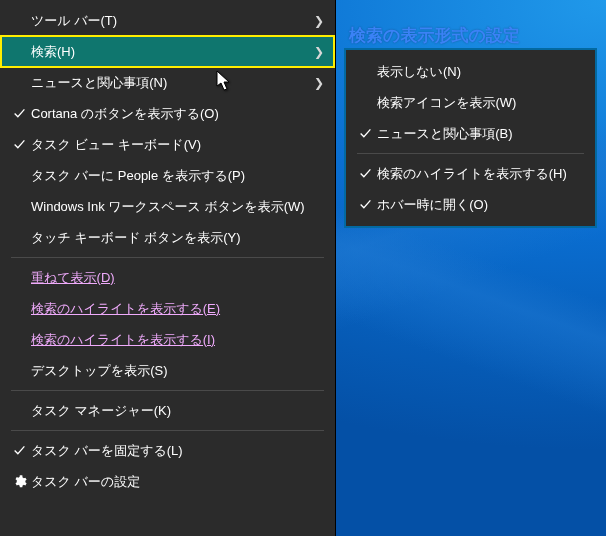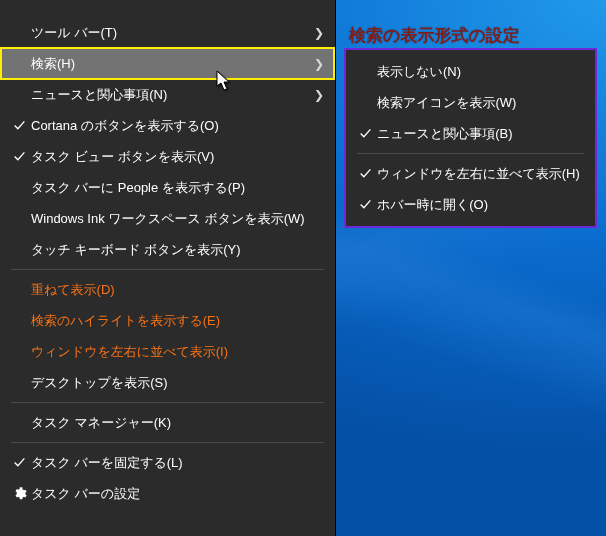--- a/index.html
+++ b/index.html
@@ -22,41 +22,41 @@
     position: absolute;
     inset: 0;
     background:
       linear-gradient(200deg, transparent 40%, rgba(30,120,210,0.5) 45%, transparent 55%),
       linear-gradient(160deg, transparent 45%, rgba(30,120,210,0.5) 50%, transparent 60%);
   }
   .menu {
     position: absolute;
     background: #2b2b2b;
     color: #ffffff;
-    padding: 17px 1px;
+    padding: 5px 1px;
   }
   .menu.main {
     left: 0;
     top: 0;
     width: 336px;
     height: 536px;
     border-right: 1px solid #000;
   }
   .menu.sub {
     left: 344px;
     top: 48px;
     width: 253px;
-    border: 2px solid #6d28d9;
+    border: 2px solid #0369a1;
     padding: 6px 1px;
   }
   .callout {
     position: absolute;
     left: 349px;
     top: 24px;
-    color: #7f1d1d;
+    color: #3b82f6;
     font-weight: 700;
     font-size: 17px;
     text-shadow: 0 0 2px rgba(0,0,0,0.3);
   }
   .item {
     display: flex;
     align-items: center;
     height: 31px;
     padding: 0 10px 0 6px;
     cursor: default;
@@ -71,23 +71,23 @@
   }
   .item .label {
     flex: 1 1 auto;
   }
   .item .arrow {
     flex: 0 0 auto;
     margin-left: 8px;
     color: #d8d8d8;
     font-size: 12px;
   }
-  .item.disabled { color: #f97316; }
+  .item.disabled { color: #f0abfc; text-decoration: underline; }
   .item.highlight {
-    background: #737373;
+    background: #0f766e;
     outline: 2px solid #ffee00;
     outline-offset: -1px;
     position: relative;
   }
   .sep {
     height: 1px;
     background: #4a4a4a;
     margin: 4px 10px;
   }
   .check svg { width: 13px; height: 13px; }
@@ -128,21 +128,21 @@
         </svg>
       </span>
       <span class="label">Cortana のボタンを表示する(O)</span>
     </div>
     <div class="item">
       <span class="mark check">
         <svg viewBox="0 0 16 16">
           <path d="M2 8 L6 12 L14 3" fill="none" stroke="#ffffff" stroke-width="1.6"></path>
         </svg>
       </span>
-      <span class="label">タスク ビュー ボタンを表示(V)</span>
+      <span class="label">タスク ビュー キーボード(V)</span>
     </div>
     <div class="item">
       <span class="mark check"></span>
       <span class="label">タスク バーに People を表示する(P)</span>
     </div>
     <div class="item">
       <span class="mark check"></span>
       <span class="label">Windows Ink ワークスペース ボタンを表示(W)</span>
     </div>
     <div class="item">
@@ -153,21 +153,21 @@
     <div class="item disabled">
       <span class="mark check"></span>
       <span class="label">重ねて表示(D)</span>
     </div>
     <div class="item disabled">
       <span class="mark check"></span>
       <span class="label">検索のハイライトを表示する(E)</span>
     </div>
     <div class="item disabled">
       <span class="mark check"></span>
-      <span class="label">ウィンドウを左右に並べて表示(I)</span>
+      <span class="label">検索のハイライトを表示する(I)</span>
     </div>
     <div class="item">
       <span class="mark check"></span>
       <span class="label">デスクトップを表示(S)</span>
     </div>
     <div class="sep"></div>
     <div class="item">
       <span class="mark check"></span>
       <span class="label">タスク マネージャー(K)</span>
     </div>
@@ -209,21 +209,21 @@
       </span>
       <span class="label">ニュースと関心事項(B)</span>
     </div>
     <div class="sep"></div>
     <div class="item">
       <span class="mark check">
         <svg viewBox="0 0 16 16">
           <path d="M2 8 L6 12 L14 3" fill="none" stroke="#ffffff" stroke-width="1.6"></path>
         </svg>
       </span>
-      <span class="label">ウィンドウを左右に並べて表示(H)</span>
+      <span class="label">検索のハイライトを表示する(H)</span>
     </div>
     <div class="item">
       <span class="mark check">
         <svg viewBox="0 0 16 16">
           <path d="M2 8 L6 12 L14 3" fill="none" stroke="#ffffff" stroke-width="1.6"></path>
         </svg>
       </span>
       <span class="label">ホバー時に開く(O)</span>
     </div>
   </div>

